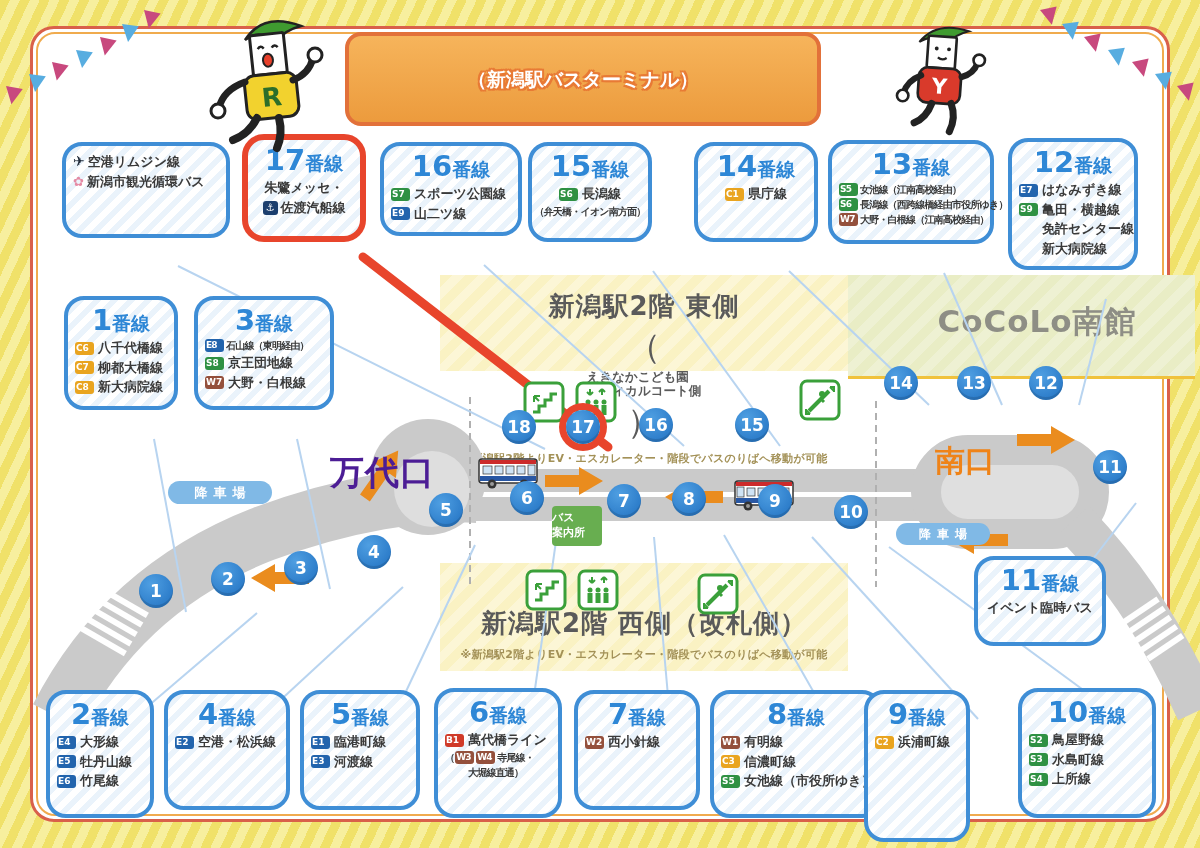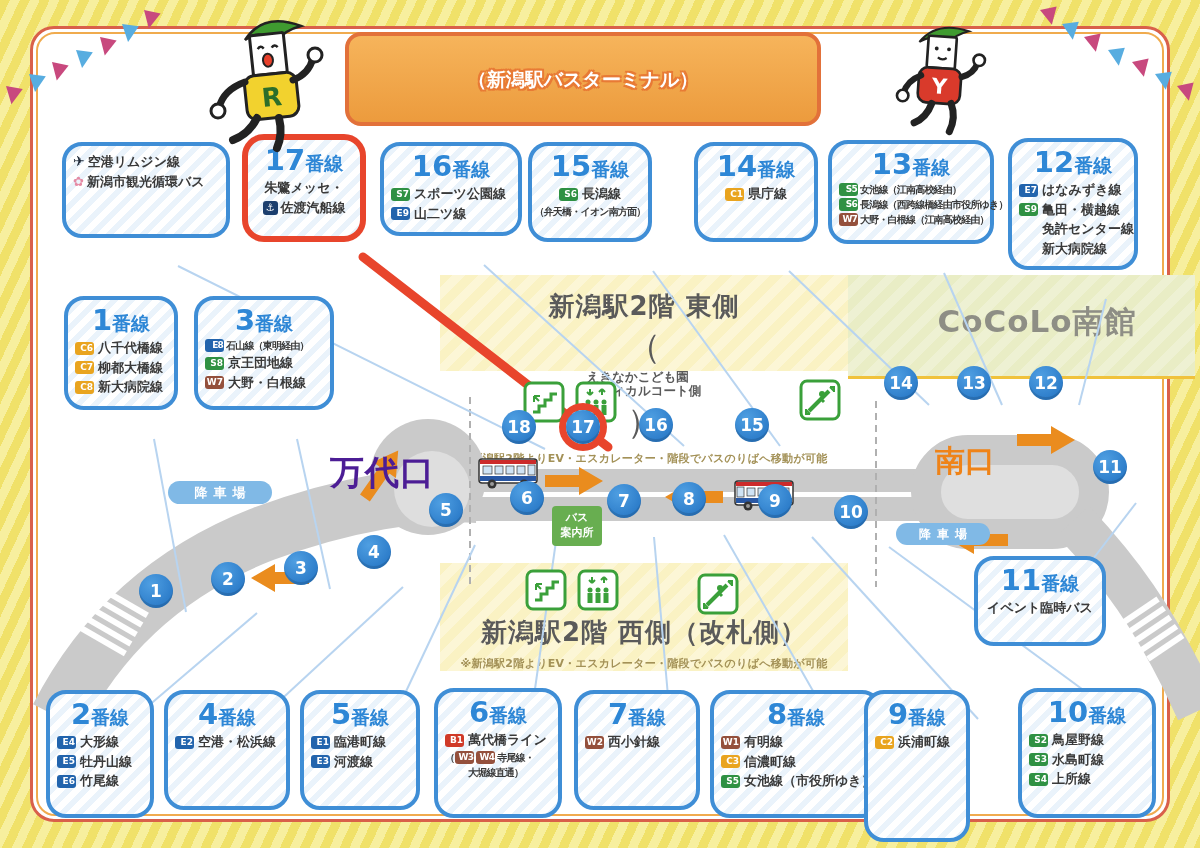--- a/index.html
+++ b/index.html
@@ -52,21 +52,21 @@
   .pnum .n{font-size:29px;}
   .pnum .sfx{font-size:19px;}
   .routes{padding:0 3px;}
   .route{font-size:13px;font-weight:800;color:#3a3a3a;line-height:1.5;white-space:nowrap;display:flex;align-items:center;}
   .route.small{font-size:10px;letter-spacing:-0.8px;}
   .route.center{justify-content:center;}
   .route.indent{padding-left:23px;}
   .route .pre{margin-right:1px;}
   .badge{
     display:inline-block;min-width:17px;height:13px;line-height:13px;border-radius:3px;
-    color:#fff;font-size:9px;font-weight:900;text-align:right;margin-right:4px;padding:0 1px;flex:0 0 auto;
+    color:#fff;font-size:9px;font-weight:900;text-align:left;margin-right:4px;padding:0 1px;flex:0 0 auto;
   }
   .route.small .badge{margin-right:2px;}
   .b-e{background:#2264ad;} .b-s{background:#2f9143;} .b-c{background:#e9a41f;}
   .b-w{background:#94503c;} .b-b{background:#d03a28;}
   .ricon{margin-right:3px;flex:0 0 auto;}
   .i-plane{color:#222c3a;font-size:14px;}
   .i-tulip{color:#e58aa4;font-size:13px;}
   .i-ship{background:#1c3f6e;color:#fff;width:15px;height:14px;line-height:14px;border-radius:3px;font-size:10px;text-align:center;display:inline-block;}
   
   .stop{
@@ -79,21 +79,21 @@
   
   .maplabel{position:absolute;z-index:6;}
   .lbl-bandai{left:330px;top:450px;font-size:34px;font-weight:900;color:#4c1d95;letter-spacing:1px;}
   .lbl-minami{left:925px;top:441px;width:80px;text-align:center;font-size:30px;font-weight:900;color:#ef8318;}
   .pill{background:#80b9e6;color:#fff;font-size:13px;font-weight:800;letter-spacing:6px;
         border-radius:13px;text-align:center;padding:3px 0 2px 6px;}
   .pill1{left:168px;top:481px;width:98px;}
   .pill2{left:896px;top:523px;width:88px;font-size:12px;}
   .businfo{
     left:552px;top:506px;width:50px;height:40px;background:#68ae50;border-radius:4px;
-    color:#fff;font-size:11px;font-weight:800;text-align:center;line-height:1.4;padding-top:4px;box-sizing:border-box;z-index:7;
+    color:#fff;font-size:11px;font-weight:800;line-height:1.4;padding-top:4px;box-sizing:border-box;z-index:7;
   }
   .svg-layer{position:absolute;left:0;top:0;width:1200px;height:848px;z-index:5;pointer-events:none;}
   .deco-layer{position:absolute;left:0;top:0;width:1200px;height:848px;z-index:13;pointer-events:none;}
 </style>
 </head>
 <body>
 
 <div class="card">
 
   <svg class="svg-layer" viewBox="0 0 1200 848">
@@ -249,21 +249,21 @@
       </span>
       <span class="zparen">）</span>
     </div>
     <div class="znote">※新潟駅2階よりEV・エスカレーター・階段でバスのりばへ移動が可能</div>
   </div>
   <div class="zone green" style="left:815px;top:246px;width:347px;height:101px">
     <div class="cocolo-label">CoCoLo南館</div>
   </div>
   <div class="zone yellow" style="left:407px;top:534px;width:408px;height:108px">
     <div style="height:40px"></div>
-    <div class="ztitle-row" style="margin-top:12px">
+    <div class="ztitle-row" style="margin-top:3px">
       <span class="ztitle">新潟駅2階 西側（改札側）</span>
     </div>
     <div class="znote">※新潟駅2階よりEV・エスカレーター・階段でバスのりばへ移動が可能</div>
   </div>
 
 </div>
 
 <div class="banner">
   <div class="sub">（新潟駅バスターミナル）</div>
 </div>

